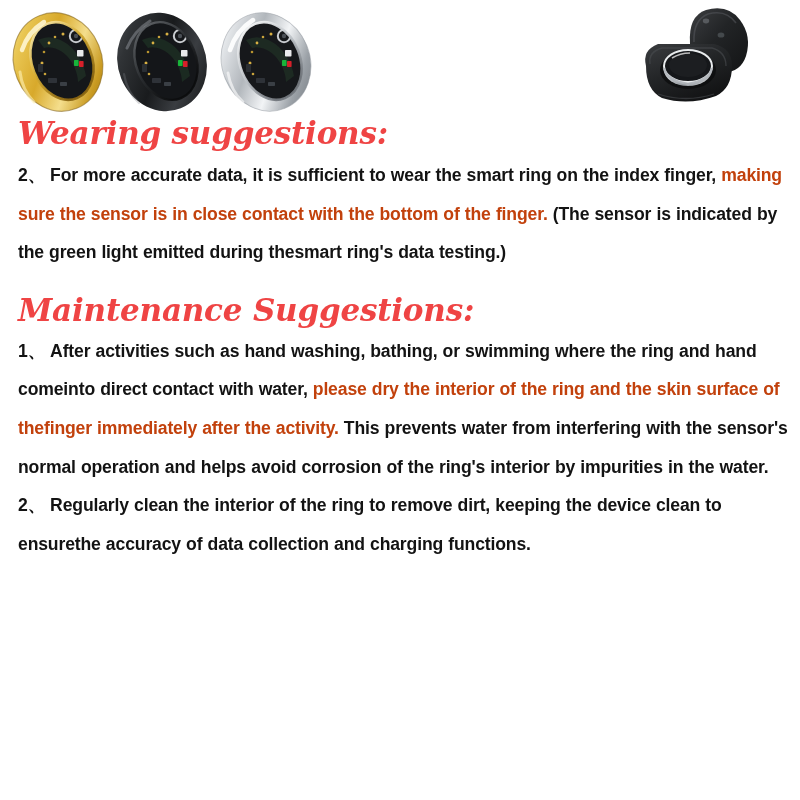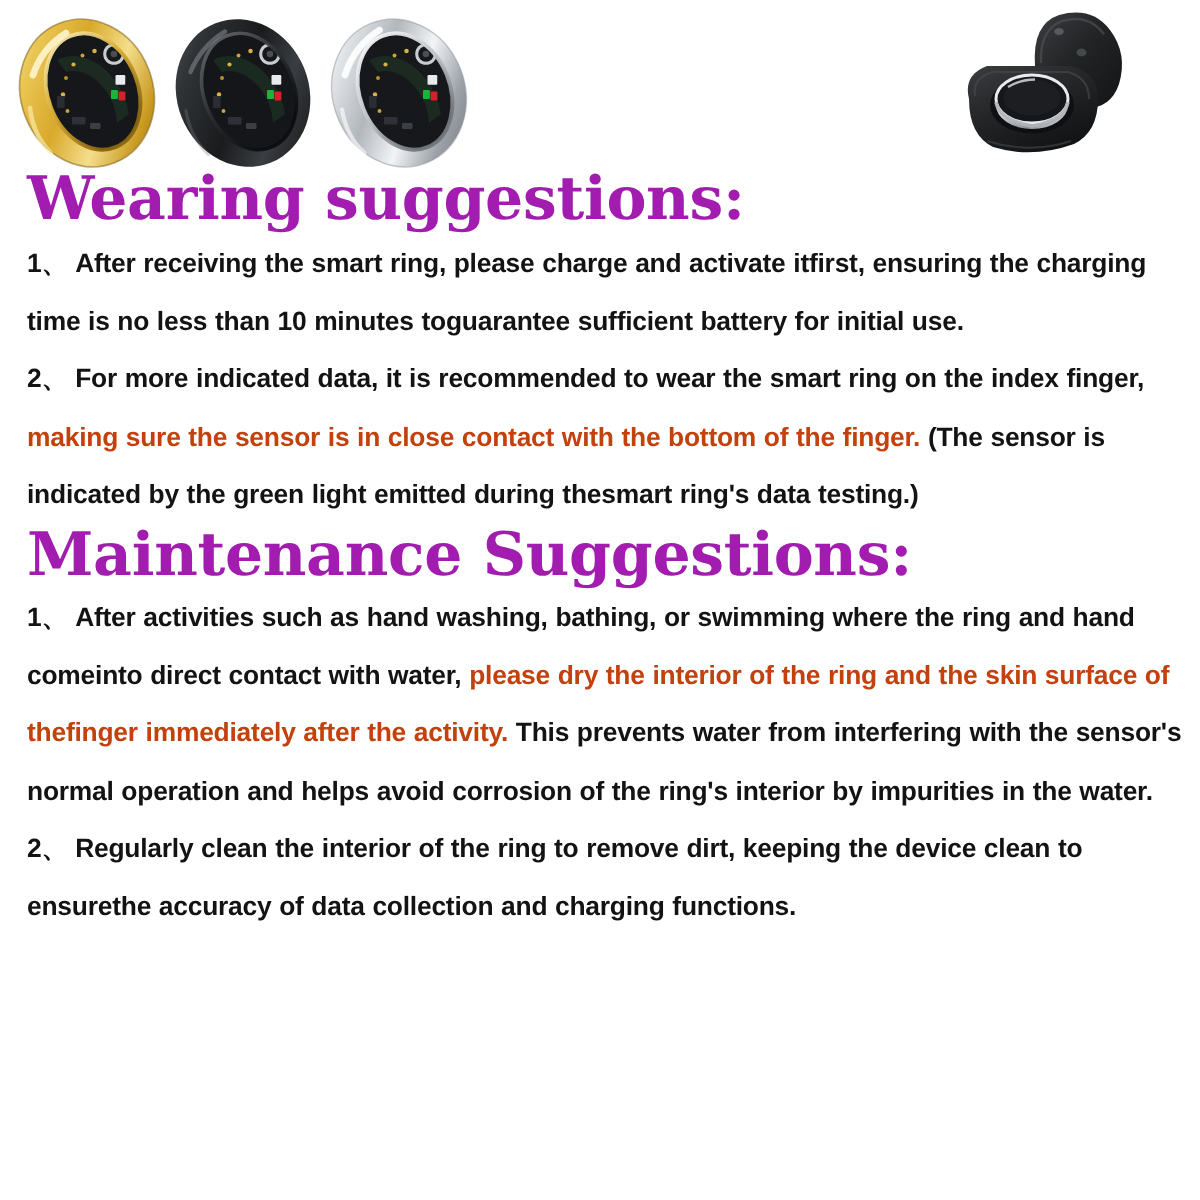--- a/index.html
+++ b/index.html
@@ -43,29 +43,30 @@
     position: absolute;
     left: 0;
     top: 112px;
     width: 800px;
   }
   .section { padding: 0 12px 0 18px; }
 
   .section-heading {
     font-family: "DejaVu Serif", "Liberation Serif", serif;
     font-weight: bold;
-    font-size: 40px;
+    font-style: italic;
+    font-size: 31px;
     line-height: 42px;
     letter-spacing: -0.2px;
-    color: #a21caf;
+    color: #ef4444;
     margin: 0;
     padding: 0;
     white-space: nowrap;
   }
-  #maintenance-section .section-heading { }
+  #maintenance-section .section-heading { margin-top: 17px; }
 
   .para {
     font-family: "Liberation Sans", sans-serif;
     font-weight: bold;
     font-size: 17.6px;
     line-height: 38.6px;
     color: #131313;
     margin: 0;
     padding: 0;
     text-align: left;
@@ -287,22 +288,21 @@
       <path d="M 30 90 Q 58 99 86 90" stroke="#3E4145" stroke-width="1.3" fill="none" opacity="0.7"></path>
     </svg>
   </div>
 </div>
 
 <div id="content">
 
   <div class="section" id="wearing-section">
     <h1 class="section-heading">Wearing suggestions:</h1>
     <div class="para-list" id="wearing-list">
-        <p class="para"><span class="num">1、</span><span>After receiving the smart ring, please charge and activate itfirst, ensuring the charging time is no less than 10 minutes toguarantee sufficient battery for initial use.</span></p>
-        <p class="para"><span class="num">2、</span><span>For more indicated data, it is recommended to wear the smart ring on the index finger, </span><span class="hl">making sure the sensor is in close contact with the bottom of the finger.</span><span> (The sensor is indicated by the green light emitted during thesmart ring's data testing.)</span></p>
+        <p class="para"><span class="num">2、</span><span>For more accurate data, it is sufficient to wear the smart ring on the index finger, </span><span class="hl">making sure the sensor is in close contact with the bottom of the finger.</span><span> (The sensor is indicated by the green light emitted during thesmart ring's data testing.)</span></p>
       </div>
   </div>
 
   <div class="section" id="maintenance-section">
     <h1 class="section-heading">Maintenance Suggestions:</h1>
     <div class="para-list" id="maintenance-list">
         <p class="para"><span class="num">1、</span><span>After activities such as hand washing, bathing, or swimming where the ring and hand comeinto direct contact with water, </span><span class="hl">please dry the interior of the ring and the skin surface of thefinger immediately after the activity.</span><span> This prevents water from interfering with the sensor's normal operation and helps avoid corrosion of the ring's interior by impurities in the water.</span></p>
         <p class="para"><span class="num">2、</span><span>Regularly clean the interior of the ring to remove dirt, keeping the device clean to ensurethe accuracy of data collection and charging functions.</span></p>
       </div>
   </div>

